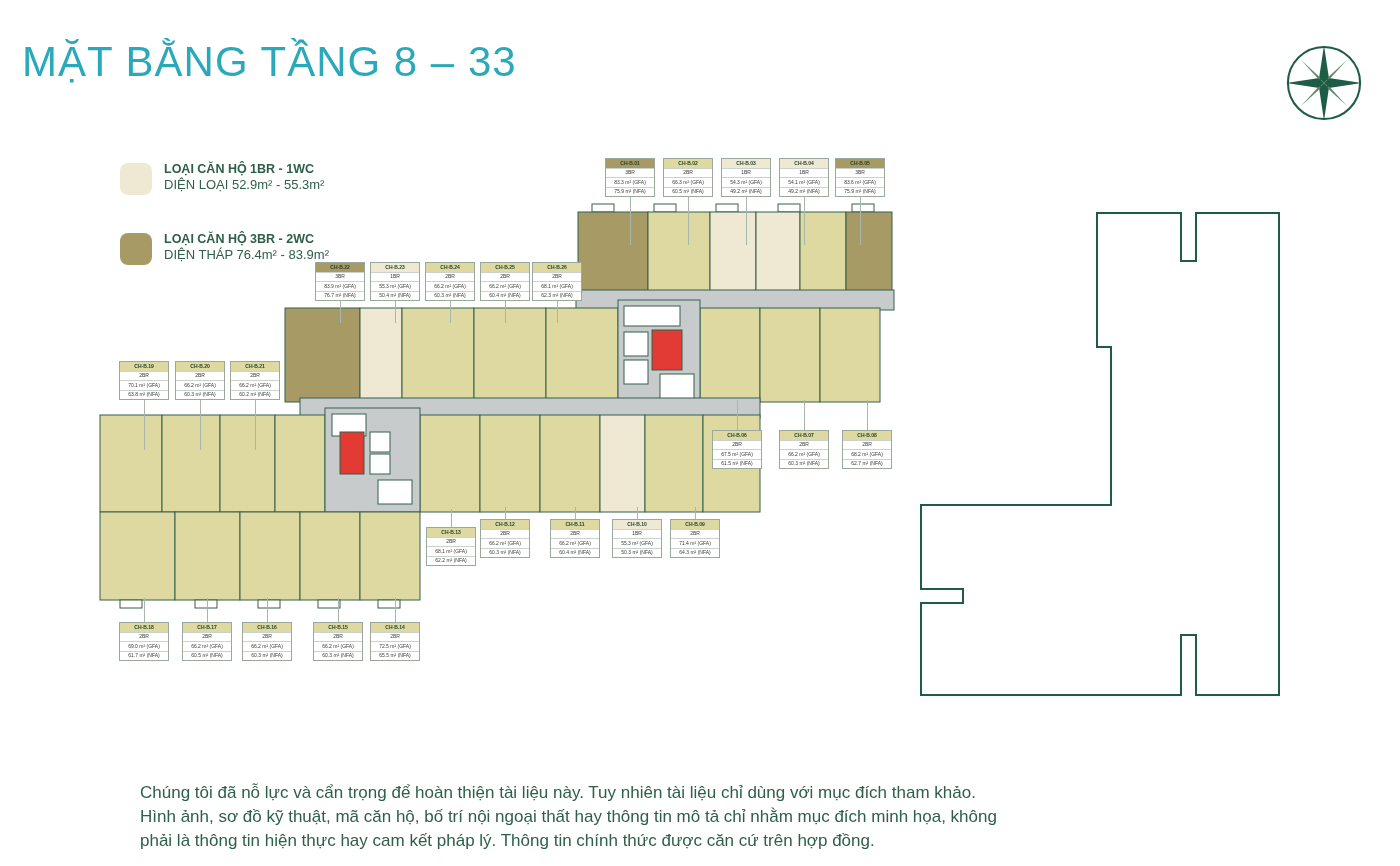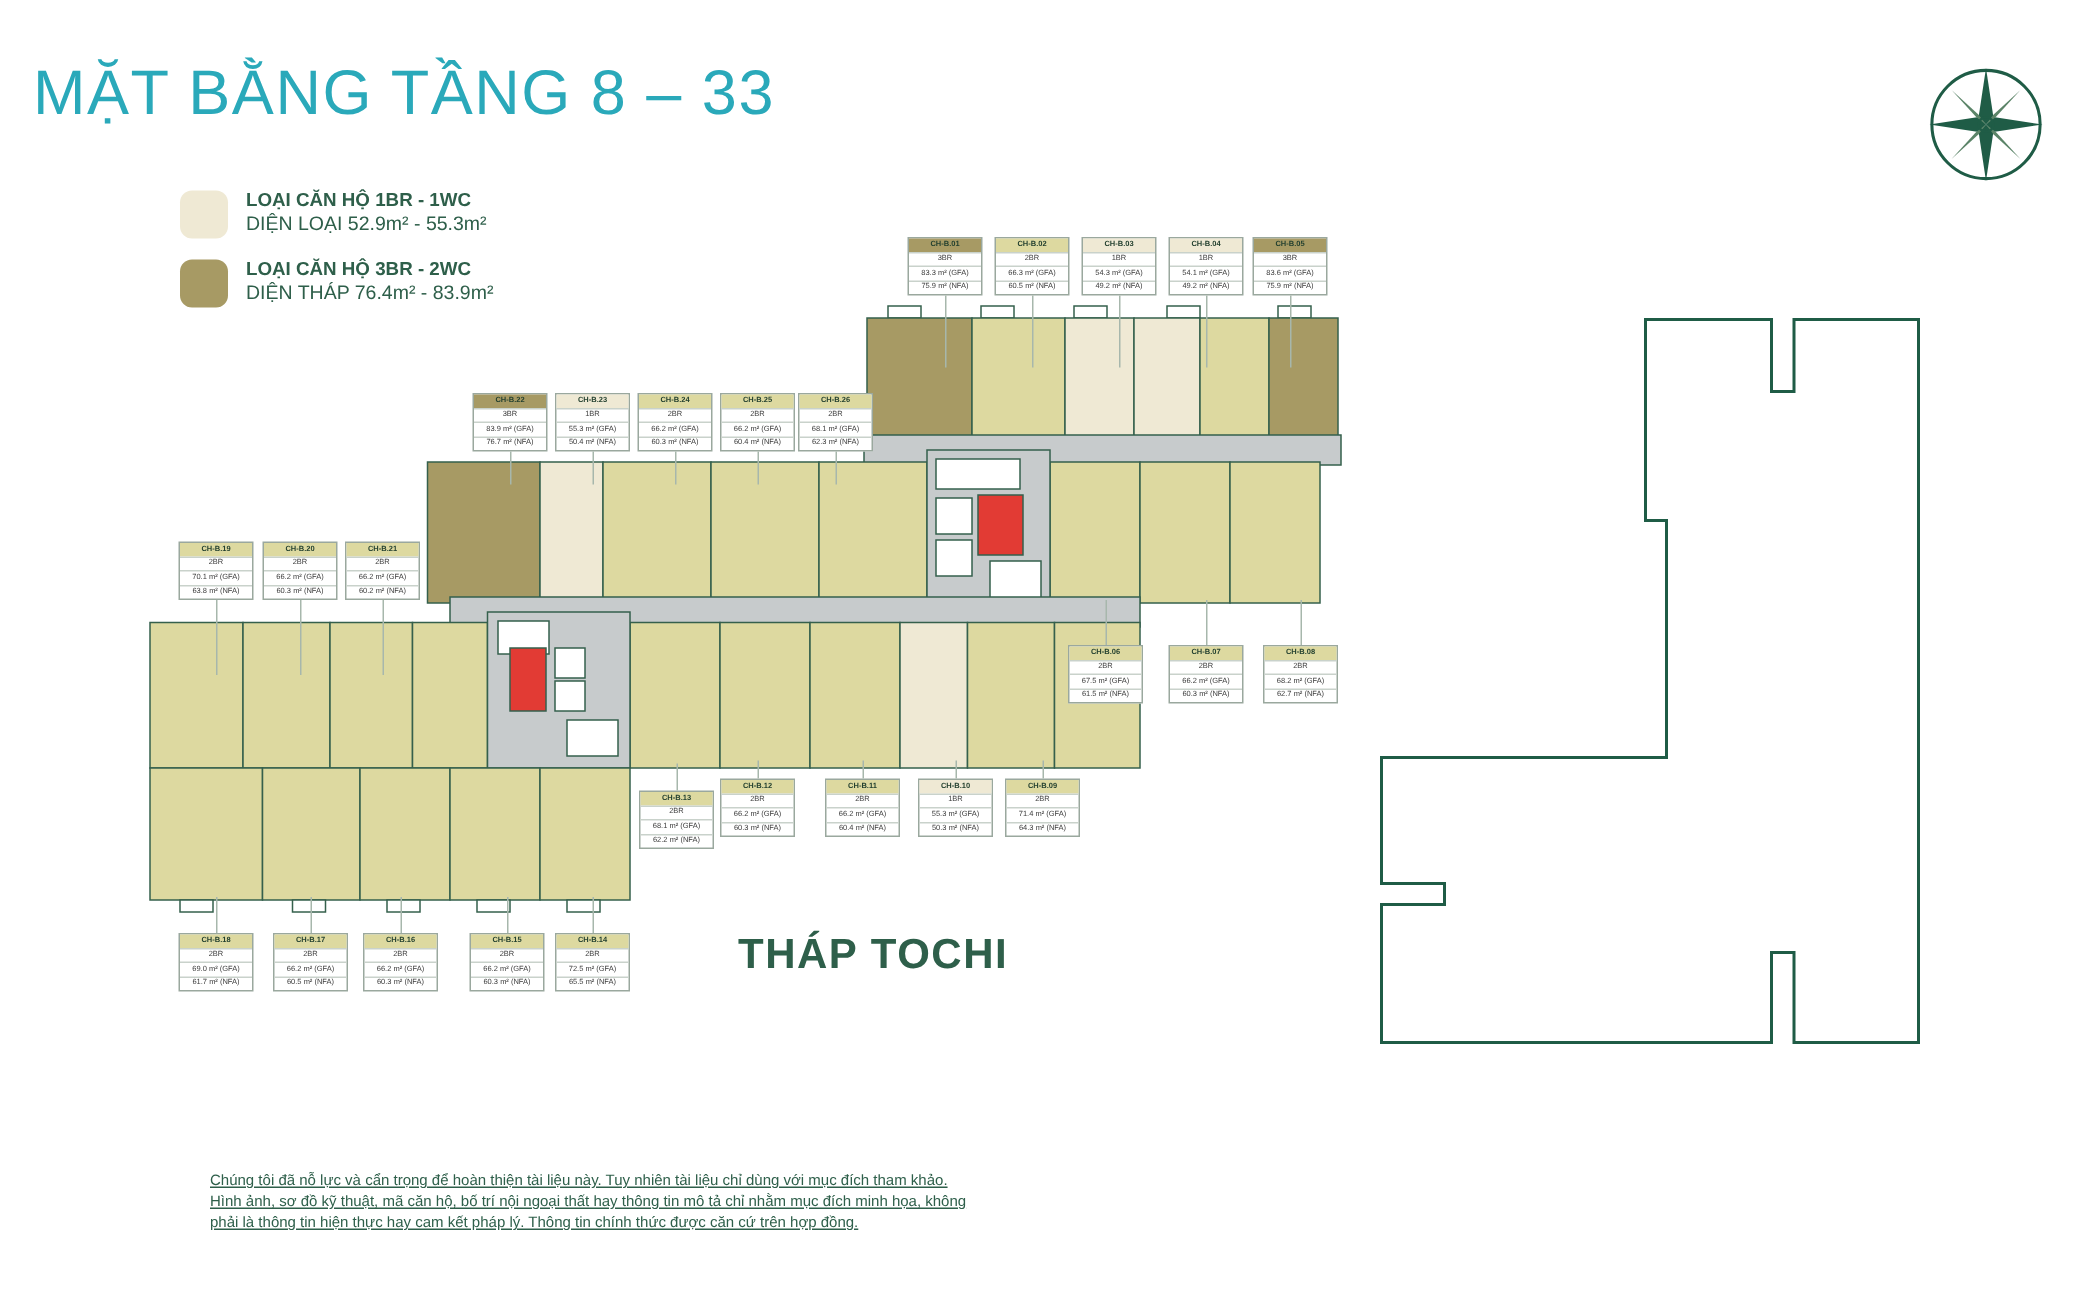--- a/index.html
+++ b/index.html
@@ -4,36 +4,36 @@
 <style>
   html,body{margin:0;padding:0;}
   body{font-family:"Liberation Sans", sans-serif; background:#fff;}
   #page{position:relative;width:1400px;height:866px;background:#fff;overflow:hidden;}
 
   .title{position:absolute;left:22px;top:38px;font-size:42px;font-weight:normal;
          color:var(--teal);letter-spacing:1px;}
 
   
   .legend{position:absolute;left:120px;top:125px;}
-  .legend-item{position:relative;margin-bottom:12px;height:34px;padding-left:44px;}
+  .legend-item{position:relative;margin-bottom:12px;height:34px;padding-left:44px;margin-top:36px;}
   .swatch{position:absolute;left:0;top:2px;width:32px;height:32px;border-radius:8px;}
   .s1{background:var(--c1);} .s2{background:var(--c2);} .s3{background:var(--c3);}
   .legend-label{font-size:12.5px;font-weight:bold;color:var(--textgreen);line-height:1.3;}
   .legend-area{font-size:13px;color:var(--textgreen);line-height:1.3;}
 
   .compass{position:absolute;left:1283px;top:42px;width:82px;height:82px;}
 
   .plan-svg{position:absolute;left:0;top:0;}
 
   .tower-name{position:absolute;left:492px;top:620px;font-size:28px;font-weight:bold;
               color:var(--textgreen);letter-spacing:1px;}
 
   .notes{position:absolute;left:140px;top:781px;color:var(--textgreen);}
   .notes-heading{font-size:11.5px;font-weight:bold;margin-bottom:7px;}
-  .notes-body{font-size:10px;line-height:1.4;white-space:pre-line;text-decoration:underline;}
+  .notes-body{font-size:17px;line-height:1.4;white-space:pre-line;}
 
   
   .unit-tag{position:absolute;width:50px;transform:translateX(-50%);z-index:5;}
   .tag-box{border:1px solid #9aa89e;background:#fff;text-align:center;color:#3b3b3b;
            font-size:5px;line-height:1.1;}
   .tag-head{font-weight:bold;color:#23402f;padding:1.5px 0;}
   .t1 .tag-head{background:var(--c1);} .t2 .tag-head{background:var(--c2);} .t3 .tag-head{background:var(--c3);}
   .tag-row{border-top:1px solid #c9d2cb;padding:1.5px 0;}
   .leader{position:absolute;left:50%;width:1px;background:#a7b7ac;}
 </style>
@@ -147,21 +147,20 @@
         <rect x="195" y="600" width="22" height="8" fill="#fff"></rect>
         <rect x="258" y="600" width="22" height="8" fill="#fff"></rect>
         <rect x="318" y="600" width="22" height="8" fill="#fff"></rect>
         <rect x="378" y="600" width="22" height="8" fill="#fff"></rect>
       </g>
     </g>
 
     <polygon points="1097,213 1181,213 1181,261 1196,261 1196,213 1279,213 1279,695 1196,695 1196,635 1181,635 1181,695 921,695 921,603 963,603 963,589 921,589 921,505 1111,505 1111,347 1097,347" fill="none" stroke="var(--green)" stroke-width="2"></polygon>
   </svg>
 
-  <div class="tower-name">THÁP TOCHI</div>
 
   <div class="notes">
     <div class="notes-body">Chúng tôi đã nỗ lực và cẩn trọng để hoàn thiện tài liệu này. Tuy nhiên tài liệu chỉ dùng với mục đích tham khảo.
 Hình ảnh, sơ đồ kỹ thuật, mã căn hộ, bố trí nội ngoại thất hay thông tin mô tả chỉ nhằm mục đích minh họa, không
 phải là thông tin hiện thực hay cam kết pháp lý. Thông tin chính thức được căn cứ trên hợp đồng.</div>
   </div>
 
   <div id="tags-layer">
   <div class="unit-tag t3" style="left: 630px; top: 158px;">
     <div class="leader" style="height: 48px; top: 100%;"></div>

